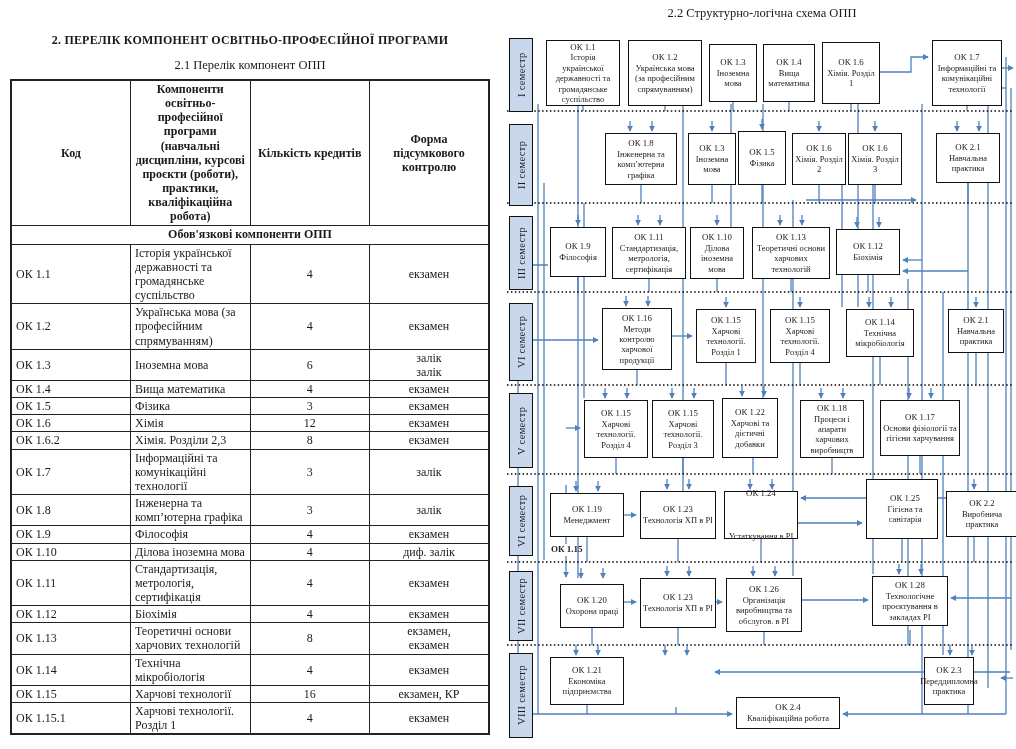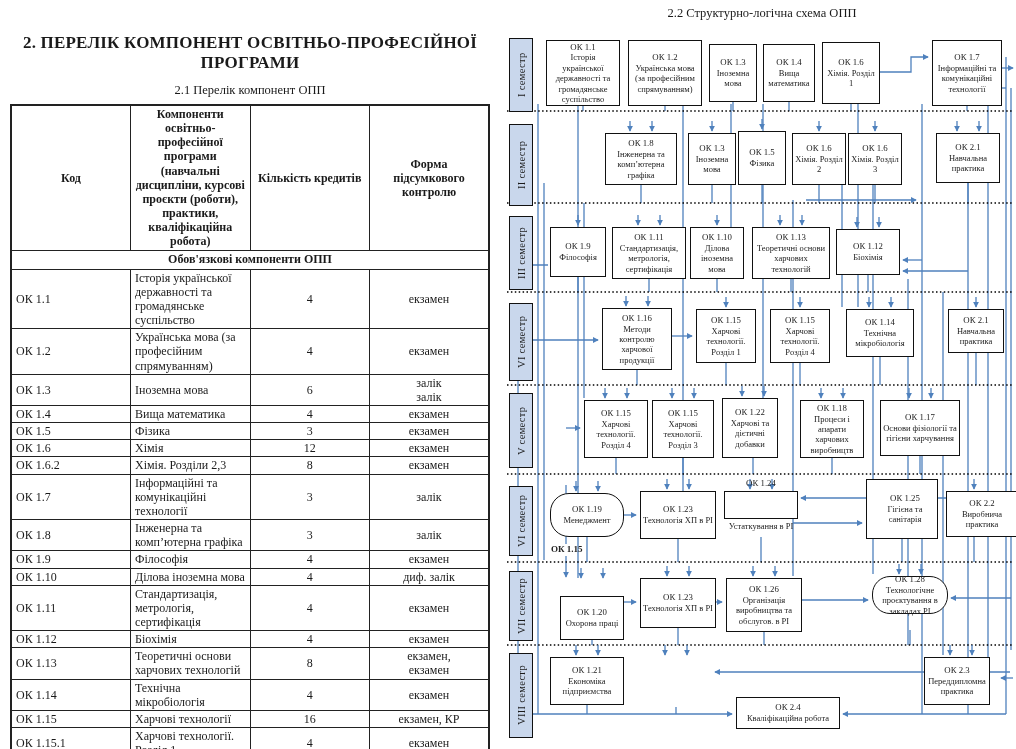--- a/index.html
+++ b/index.html
@@ -5,21 +5,21 @@
   html,body{margin:0;padding:0;}
   body{
     width:1016px;height:749px;position:relative;overflow:hidden;
     background:#ffffff;
     font-family:"Liberation Serif","DejaVu Serif",serif;
     color:#1a1a1a;
   }
   
   .left-sec{position:absolute;left:10px;top:0;width:480px;}
   .doc-title{
-    margin:33px 0 0 0;text-align:center;font-size:17px;font-weight:bold;
+    margin:33px 0 0 0;text-align:center;font-size:12px;font-weight:bold;
     letter-spacing:.2px;
   }
   .doc-sub{margin:10px 0 0 0;text-align:center;font-size:12.5px;font-weight:normal;}
   table.cmp{
     border-collapse:collapse;margin-top:6px;width:480px;table-layout:fixed;
   }
   table.cmp th,table.cmp td{
     border:1px solid #222;padding:1px 4px;vertical-align:middle;
     font-size:12px;line-height:1.18;box-sizing:border-box;
   }
@@ -449,63 +449,63 @@
     </div>
     <div class="course-box" style="left: 800px; top: 400px; width: 64px; height: 58px; text-align: center;">
       <span class="code">ОК 1.18</span>
       <span>Процеси і апарати харчових виробництв</span>
     </div>
     <div class="course-box" style="left: 880px; top: 400px; width: 80px; height: 56px;">
       <span class="code">ОК 1.17</span>
       <span>Основи фізіології та гігієни харчування</span>
     </div>
     <div class="sem-label" style="left: 509px; top: 486px; height: 70px;">VІ семестр</div>
-    <div class="course-box" style="left: 550px; top: 493px; width: 74px; height: 44px; border-radius: 19px;">
+    <div class="course-box" style="left: 550px; top: 493px; width: 74px; height: 44px;">
       <span class="code">ОК 1.19</span>
       <span>Менеджмент</span>
     </div>
     <div class="course-box" style="left: 640px; top: 491px; width: 76px; height: 48px;">
       <span class="code">ОК 1.23</span>
       <span>Технологія ХП в РІ</span>
     </div>
-    <div class="course-box" style="left: 724px; top: 491px; width: 74px; height: 28px; gap: 32px;">
+    <div class="course-box" style="left: 724px; top: 491px; width: 74px; height: 48px; gap: 32px;">
       <span class="code">ОК 1.24</span>
       <span>Устаткування в РІ</span>
     </div>
     <div class="course-box" style="left: 866px; top: 479px; width: 72px; height: 60px; padding-left: 8px;">
       <span class="code">ОК 1.25</span>
       <span>Гігієна та санітарія</span>
     </div>
     <div class="course-box" style="left: 946px; top: 491px; width: 72px; height: 46px;">
       <span class="code">ОК 2.2</span>
       <span>Виробнича практика</span>
     </div>
     <div class="sem-label" style="left: 509px; top: 571px; height: 70px;">VII семестр</div>
-    <div class="course-box" style="left: 560px; top: 596px; width: 64px; height: 44px;">
+    <div class="course-box" style="left: 560px; top: 584px; width: 64px; height: 44px;">
       <span class="code">ОК 1.20</span>
       <span>Охорона праці</span>
     </div>
     <div class="course-box" style="left: 640px; top: 578px; width: 76px; height: 50px;">
       <span class="code">ОК 1.23</span>
       <span>Технологія ХП в РІ</span>
     </div>
     <div class="course-box" style="left: 726px; top: 578px; width: 76px; height: 54px;">
       <span class="code">ОК 1.26</span>
       <span>Організація виробництва та обслугов. в РІ</span>
     </div>
-    <div class="course-box" style="left: 872px; top: 576px; width: 76px; height: 38px; border-radius: 18px;">
+    <div class="course-box" style="left: 872px; top: 576px; width: 76px; height: 50px;">
       <span class="code">ОК 1.28</span>
       <span>Технологічне проєктування в закладах РІ</span>
     </div>
     <div class="sem-label" style="left: 509px; top: 653px; height: 85px;">VIII семестр</div>
     <div class="course-box" style="left: 550px; top: 657px; width: 74px; height: 48px;">
       <span class="code">ОК 1.21</span>
       <span>Економіка підприємства</span>
     </div>
     <div class="course-box" style="left: 736px; top: 697px; width: 104px; height: 32px;">
       <span class="code">ОК 2.4</span>
       <span>Кваліфікаційна робота</span>
     </div>
-    <div class="course-box" style="left: 924px; top: 657px; width: 66px; height: 48px;">
+    <div class="course-box" style="left: 924px; top: 657px; width: 50px; height: 48px;">
       <span class="code">ОК 2.3</span>
       <span>Переддипломна практика</span>
     </div>
   </div>
 
 </body></html>

